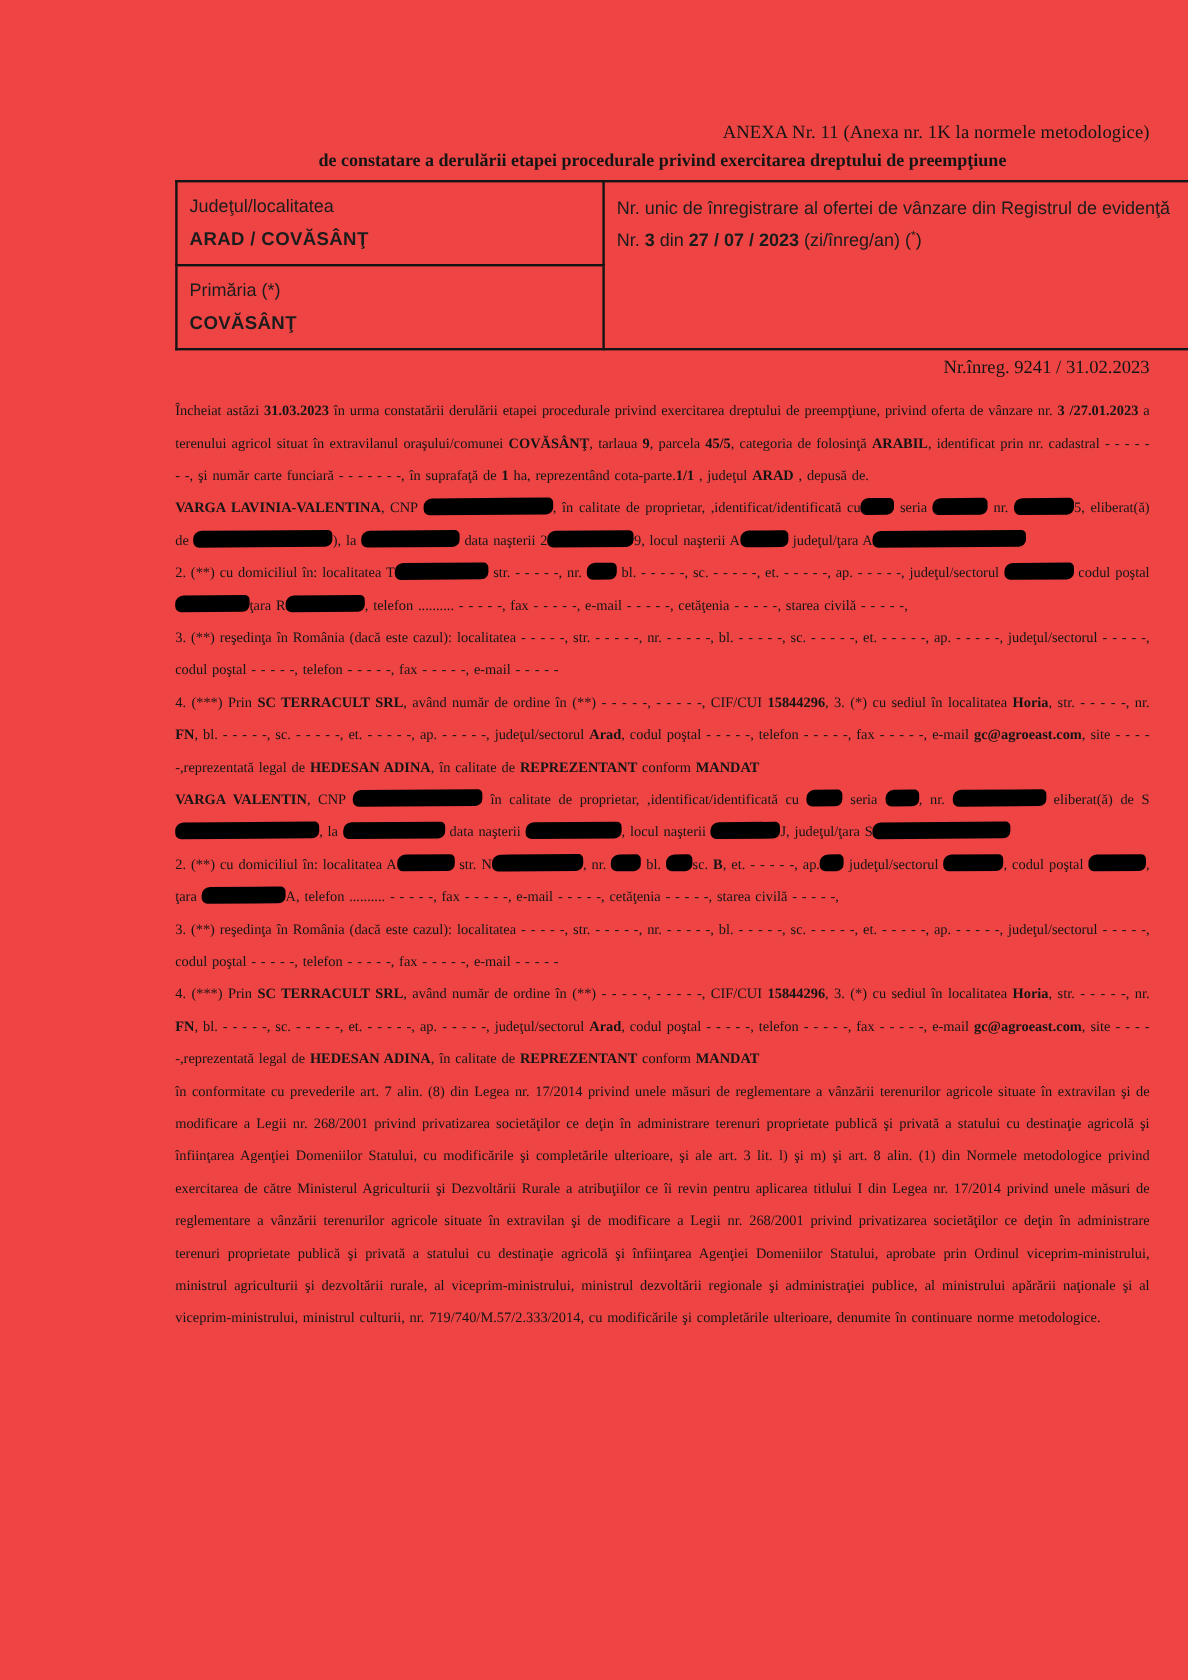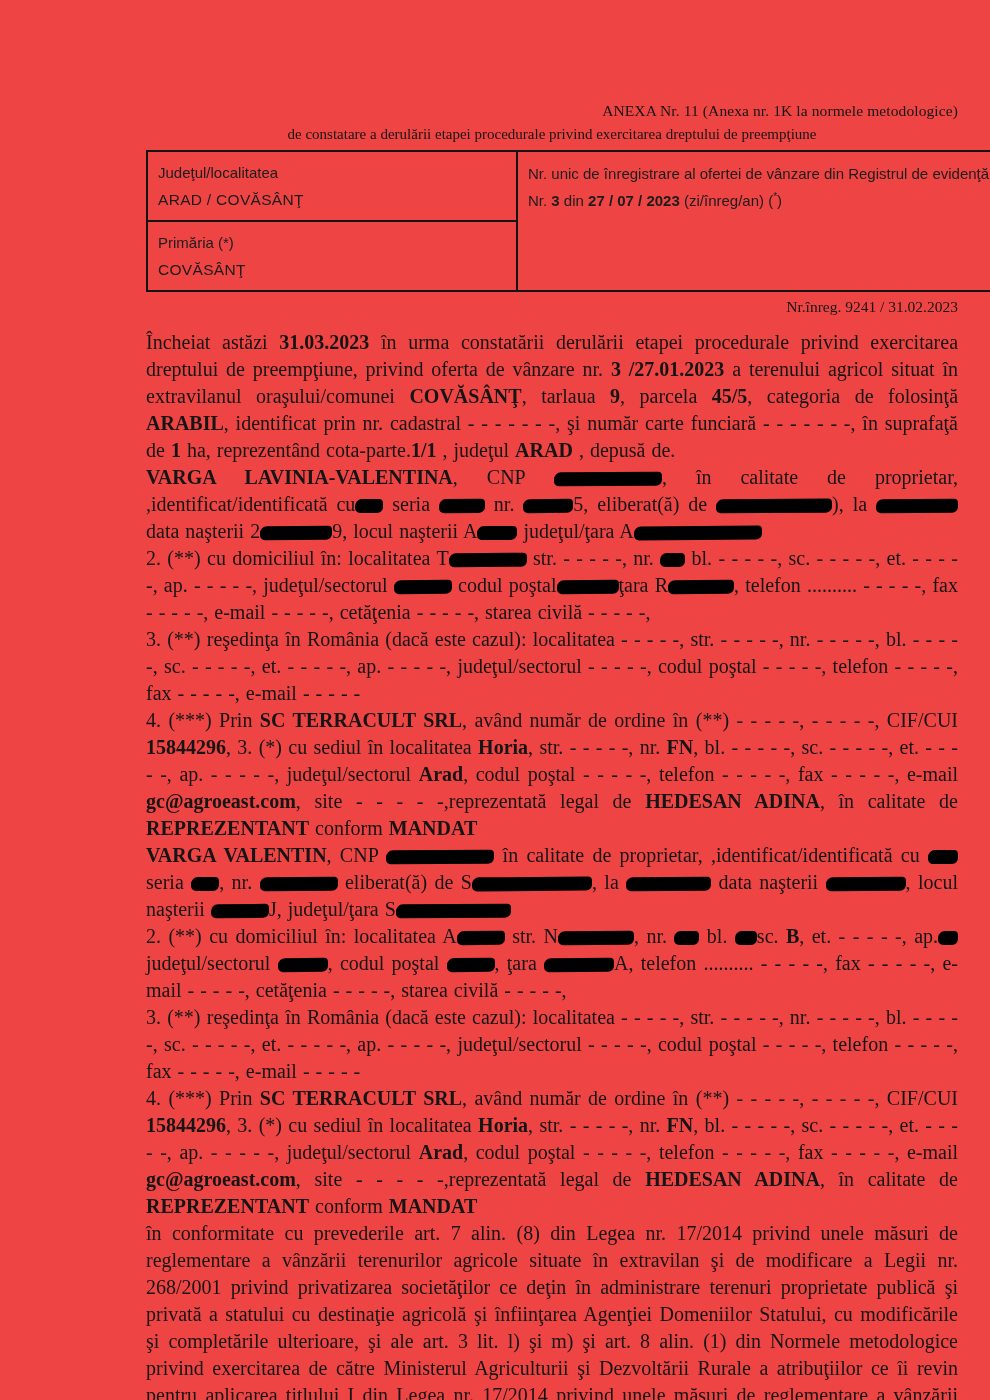--- a/index.html
+++ b/index.html
@@ -21,56 +21,56 @@
   }
   .title {
     margin-top:23px;
     text-align:center;
     font-weight:bold;
     font-size:16.5px;
   }
   .subtitle {
     margin-top:6px;
     text-align:center;
-    font-weight:normal;
+    font-weight:bold;
     font-size:15px;
   }
 
   table.info-table {
     margin-top:7px;
     width:812px;
     border-collapse:collapse;
     table-layout:fixed;
     font-family:"Liberation Sans", sans-serif;
     font-size:15px;
     color:#1c1c1c;
   }
   table.info-table td {
     border:2px solid #141414;
     vertical-align:top;
-    padding:8px 28px 6px 10px;
+    padding:8px 14px 6px 10px;
   }
   td.cell-left { width:330px; }
   td.cell-right { width:482px; padding-top:24px; }
   .cell-line { line-height:26px; }
-  .cell-value { font-weight:normal; font-size:15.5px; line-height:28px; letter-spacing:0.3px; }
+  .cell-value { font-weight:bold; font-size:15.5px; line-height:28px; letter-spacing:0.3px; }
   .offer-label { line-height:27px; }
   .offer-number { line-height:27px; margin-top:0px; }
   .offer-number sup { font-size:10px; }
 
   .regnote {
     margin-top:6px;
     text-align:right;
     font-size:15.5px;
   }
 
   .body-text { margin-top:13px; }
   .body-text p {
     margin:0;
-    font-size:20px;
+    font-size:12px;
     line-height:27px;
     text-align:justify;
     word-spacing:1px;
   }
   .b { font-weight:bold; }
   .redact {
     display:inline-block;
     height:14px;
     background:#000;
     border-radius:7px 4px 6px 5px;

